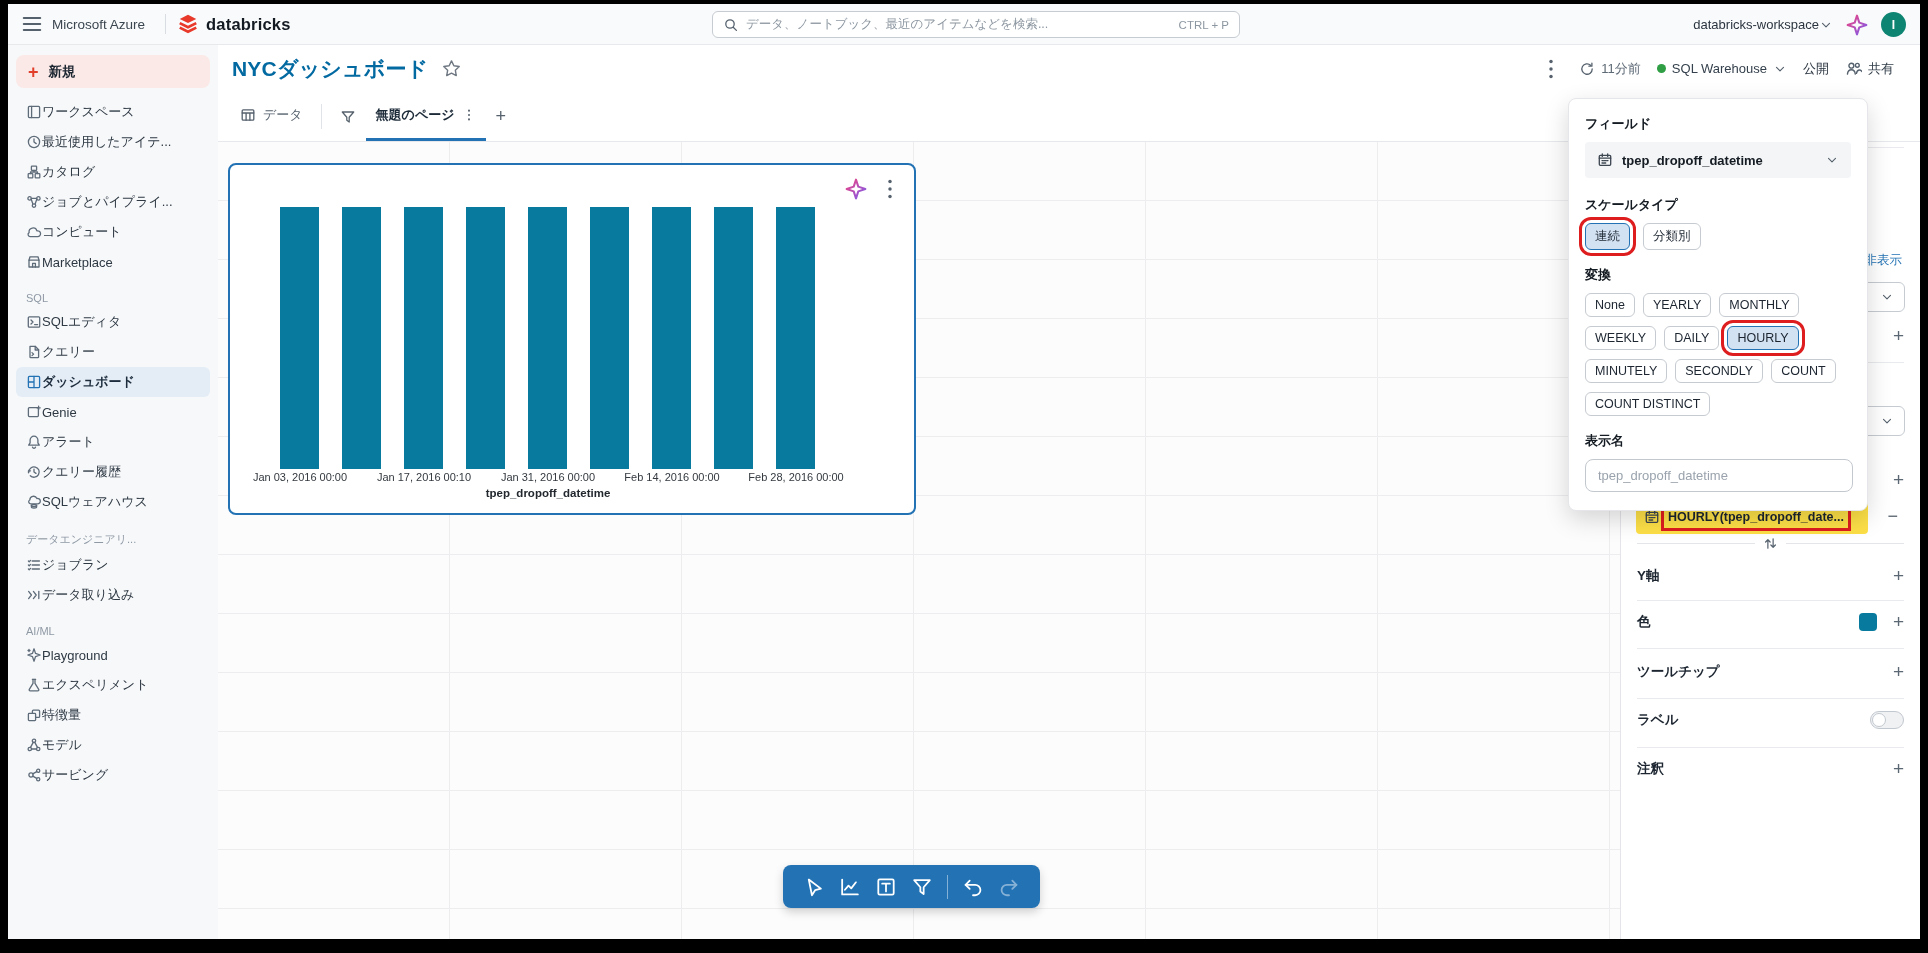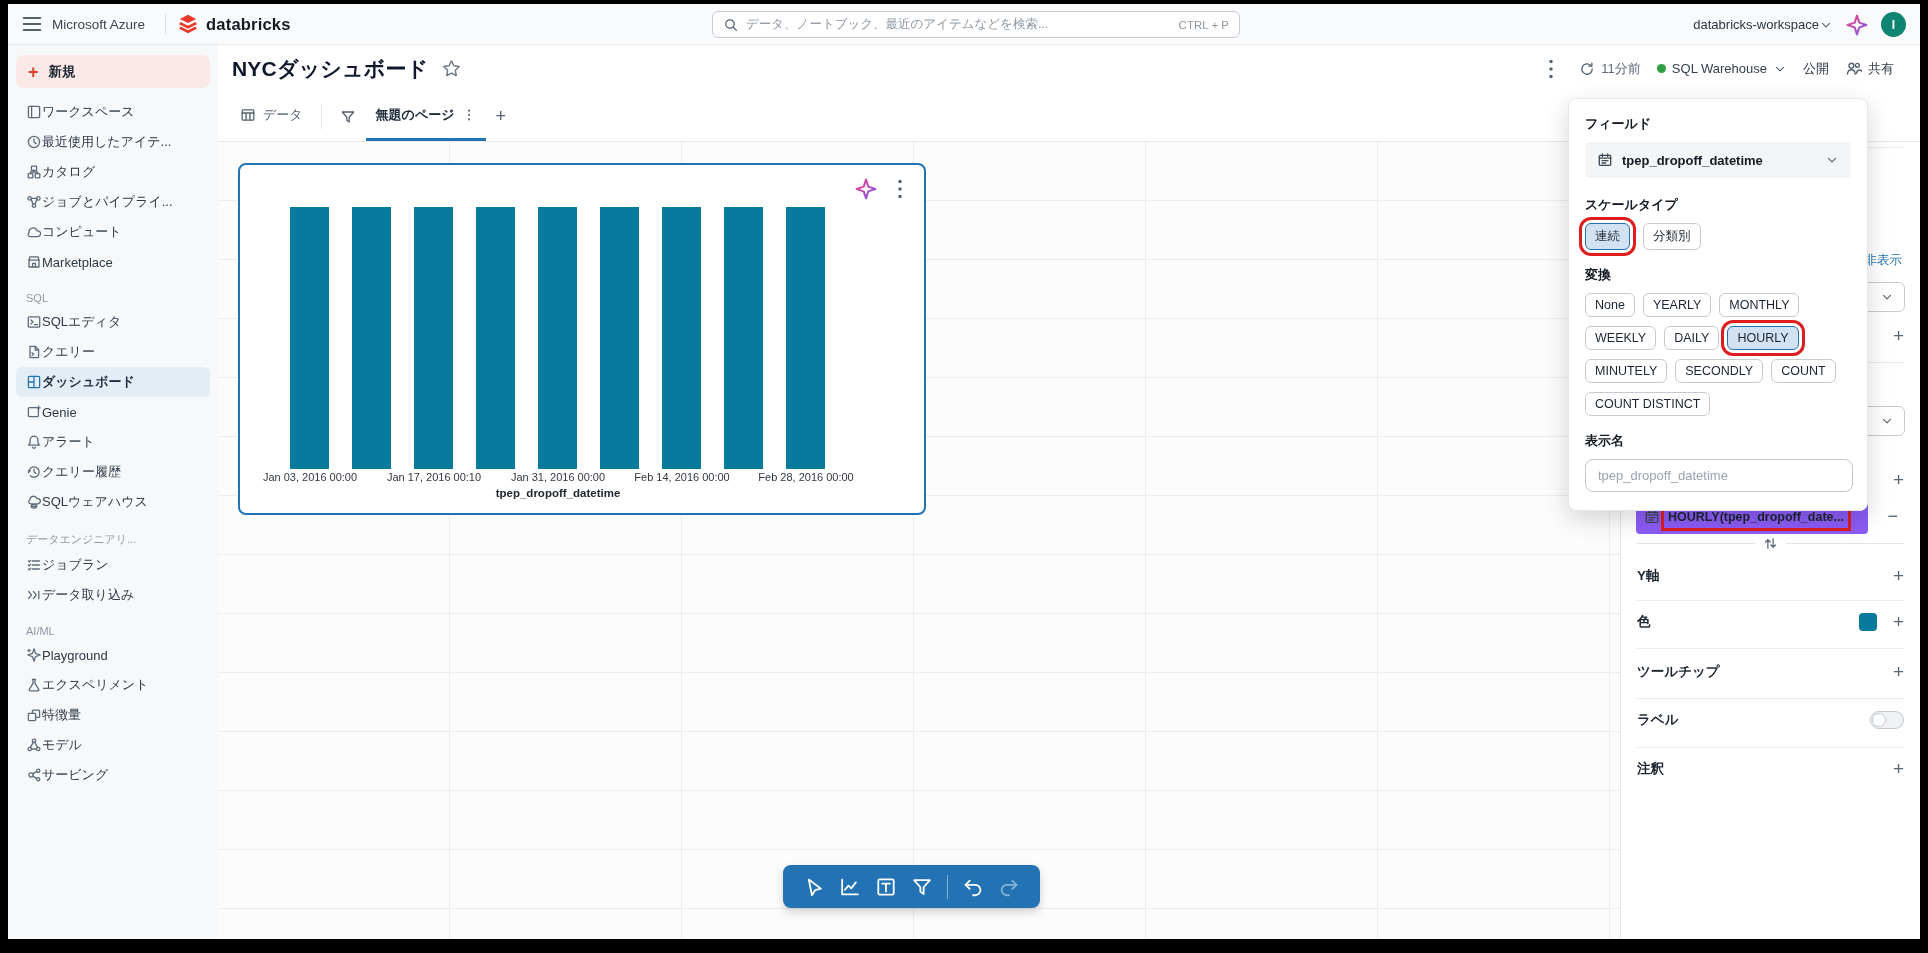--- a/index.html
+++ b/index.html
@@ -32,21 +32,21 @@
   .new-btn .lbl { font-size:13.5px; font-weight:bold; color:#1d2732; }
   .side-item { display:flex; align-items:center; gap:0; height:30px; padding:0 10px; border-radius:6px; font-size:13px; color:#2e3943; cursor:pointer; white-space:nowrap; }
   .side-item .sicon { display:inline-flex; width:16px; height:16px; color:#5e6b79; flex:0 0 auto; }
   .side-item.active { background:#e4edf6; font-weight:bold; color:#1d2c3c; }
   .side-item.active .sicon { color:#2272b4; }
   .side-section { margin-top:15px; margin-bottom:3px; padding:0 10px; font-size:11px; color:#8f99a4; white-space:nowrap; }
 
   
   .main-col { flex:1; display:flex; flex-direction:column; min-width:0; background:#fff; }
   .main-header { height:47px; display:flex; align-items:center; padding:0 26px 0 14px; background:#fff; flex:0 0 auto; }
-  .page-title { font-size:21px; font-weight:bold; color:#0f172a; letter-spacing:.2px; }
+  .page-title { font-size:21px; font-weight:bold; color:#0369a1; letter-spacing:.2px; }
   .star-btn { margin-left:14px; color:#6f7882; display:inline-flex; cursor:pointer; }
   .mh-right { margin-left:auto; display:flex; align-items:center; gap:16px; font-size:13px; color:#3c4894; }
   .mh-item { display:flex; align-items:center; gap:6px; color:#35414d; cursor:pointer; white-space:nowrap; }
   .muted { color:#5d6975; }
   .dot-green { width:9px; height:9px; border-radius:50%; background:#2f9e44; }
   .publish-btn { font-size:13px; color:#2b3540; }
 
   
   .tabbar { height:50px; display:flex; align-items:stretch; padding-left:12px; background:#fff; border-bottom:1px solid #e6e8eb; flex:0 0 auto; }
   .tab { display:flex; align-items:center; gap:7px; padding:0 10px; font-size:13px; color:#55616d; cursor:pointer; border-bottom:3px solid transparent; }
@@ -56,41 +56,41 @@
   .tab-iconbtn { display:flex; align-items:center; padding:0 10px; color:#55616d; cursor:pointer; }
 
   
   .content-row { flex:1; display:flex; min-height:0; }
   .canvas { position:relative; flex:1; min-width:0; background:#fcfcfd;
     background-image:
       repeating-linear-gradient(to right, transparent 0 231px, #ededf0 231px 232px),
       repeating-linear-gradient(to bottom, transparent 0 58px, #ededf0 58px 59px); }
 
   
-  .widget { position:absolute; left:20px; top:21px; width:688px; height:352px; background:#fff; border:2px solid #2272b4; border-radius:8px; }
+  .widget { position:absolute; left:10px; top:21px; width:688px; height:352px; background:#fff; border:2px solid #2272b4; border-radius:8px; }
   .widget-actions { position:absolute; top:12px; right:12px; display:flex; align-items:center; gap:10px; }
   .bars { position:absolute; left:50px; top:42px; height:262px; display:flex; align-items:flex-end; gap:23px; }
   .bar { width:39px; background:#077a9d; }
   .xtick { position:absolute; top:306px; transform:translateX(-50%); font-size:11px; color:#33393f; white-space:nowrap; }
   .axis-title { position:absolute; top:322px; left:318px; transform:translateX(-50%); font-size:11.5px; font-weight:bold; color:#22282e; }
 
   
   .edit-toolbar { position:absolute; left:565px; top:723px; width:257px; height:43px; background:#2272b4; border-radius:8px; box-shadow:0 4px 10px rgba(0,0,0,.18); display:flex; align-items:center; justify-content:center; gap:14px; color:#fff; }
   .edit-toolbar .ticon { display:inline-flex; width:22px; height:22px; align-items:center; justify-content:center; cursor:pointer; }
   .edit-toolbar .tool-sep { width:1px; height:24px; background:rgba(255,255,255,.45); }
   .edit-toolbar .disabled { opacity:.45; }
 
   
   .panel { position:relative; width:300px; flex:0 0 auto; background:#fff; border-left:1px solid #e3e5e8; }
   .p-divider { position:absolute; left:16px; right:16px; height:1px; background:#e8eaed; }
   .p-row { position:absolute; left:16px; right:16px; display:flex; align-items:center; gap:12px; font-size:13.5px; font-weight:bold; color:#1c2530; }
   .p-plus { margin-left:auto; color:#5b6773; font-size:19px; font-weight:normal; cursor:pointer; line-height:1; }
   .p-link { position:absolute; right:18px; font-size:12.5px; color:#2272b4; cursor:pointer; }
   .p-select { position:absolute; left:12px; width:272px; height:30px; border:1px solid #c6cbd1; border-radius:6px; background:#fff; display:flex; align-items:center; justify-content:flex-end; padding:0 10px; color:#55616d; cursor:pointer; }
-  .field-chip { position:absolute; left:15px; top:358px; width:232px; height:34px; background:#8b5cf6; border-radius:4px; display:flex; align-items:center; gap:8px; padding:0 8px; cursor:pointer; }
+  .field-chip { position:absolute; left:15px; top:358px; width:232px; height:34px; background:#fde047; border-radius:4px; display:flex; align-items:center; gap:8px; padding:0 8px; cursor:pointer; }
   .field-chip .chip-label { font-size:12.5px; font-weight:bold; color:#1c2530; white-space:nowrap; outline:3px solid #de1d1f; outline-offset:4px; }
   .chip-minus { position:absolute; right:22px; top:365px; color:#55616d; font-size:18px; cursor:pointer; line-height:1; }
   .swap-row { position:absolute; left:16px; right:16px; top:394px; display:flex; align-items:center; gap:8px; color:#55616d; }
   .swap-row .line { flex:1; height:1px; background:#e3e5e8; }
   .color-swatch { width:18px; height:18px; border-radius:4px; background:#077a9d; cursor:pointer; }
   .toggle { width:34px; height:18px; border-radius:9px; background:#f0f1f3; border:1px solid #c2c8cf; position:relative; cursor:pointer; }
   .toggle .knob { position:absolute; left:1px; top:1px; width:14px; height:14px; border-radius:50%; background:#fff; border:1px solid #c2c8cf; }
 
   
   .popup { position:absolute; left:1560px; top:94px; width:300px; min-height:397px; background:#fff; border:1px solid #e4e6e9; border-radius:8px; box-shadow:0 8px 24px rgba(0,0,0,.16); z-index:60; padding:16px 16px 18px 16px; }

